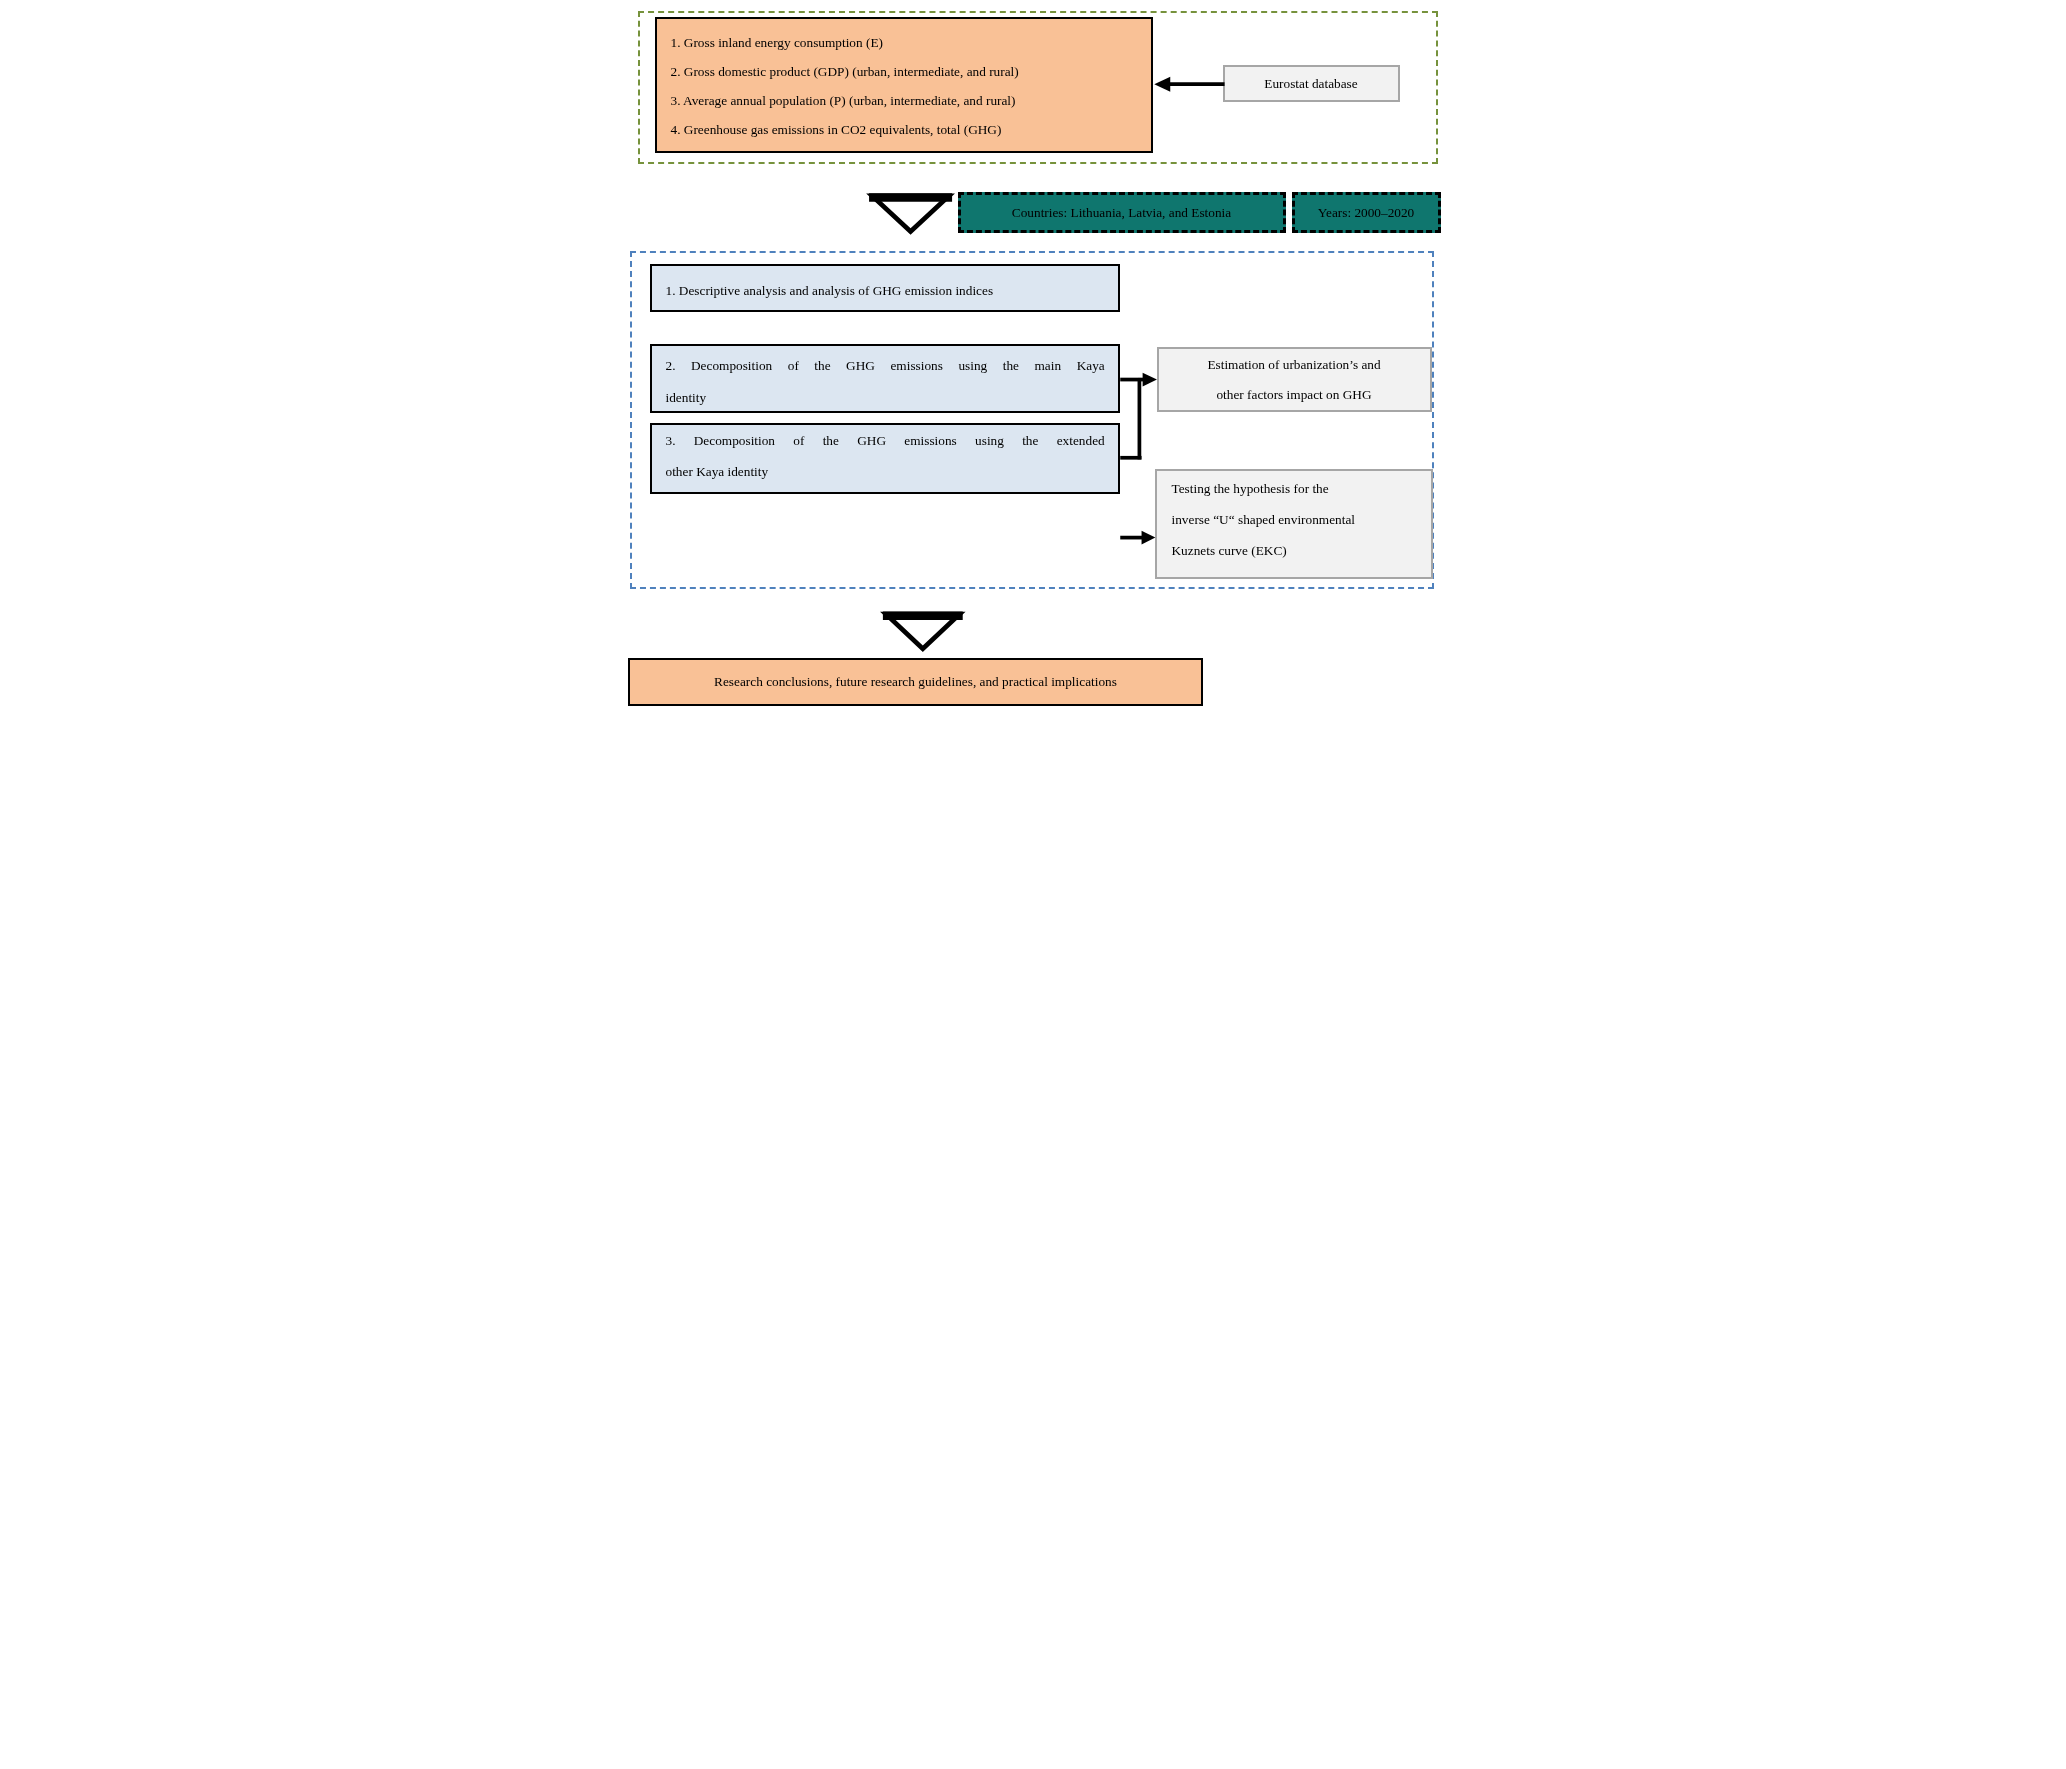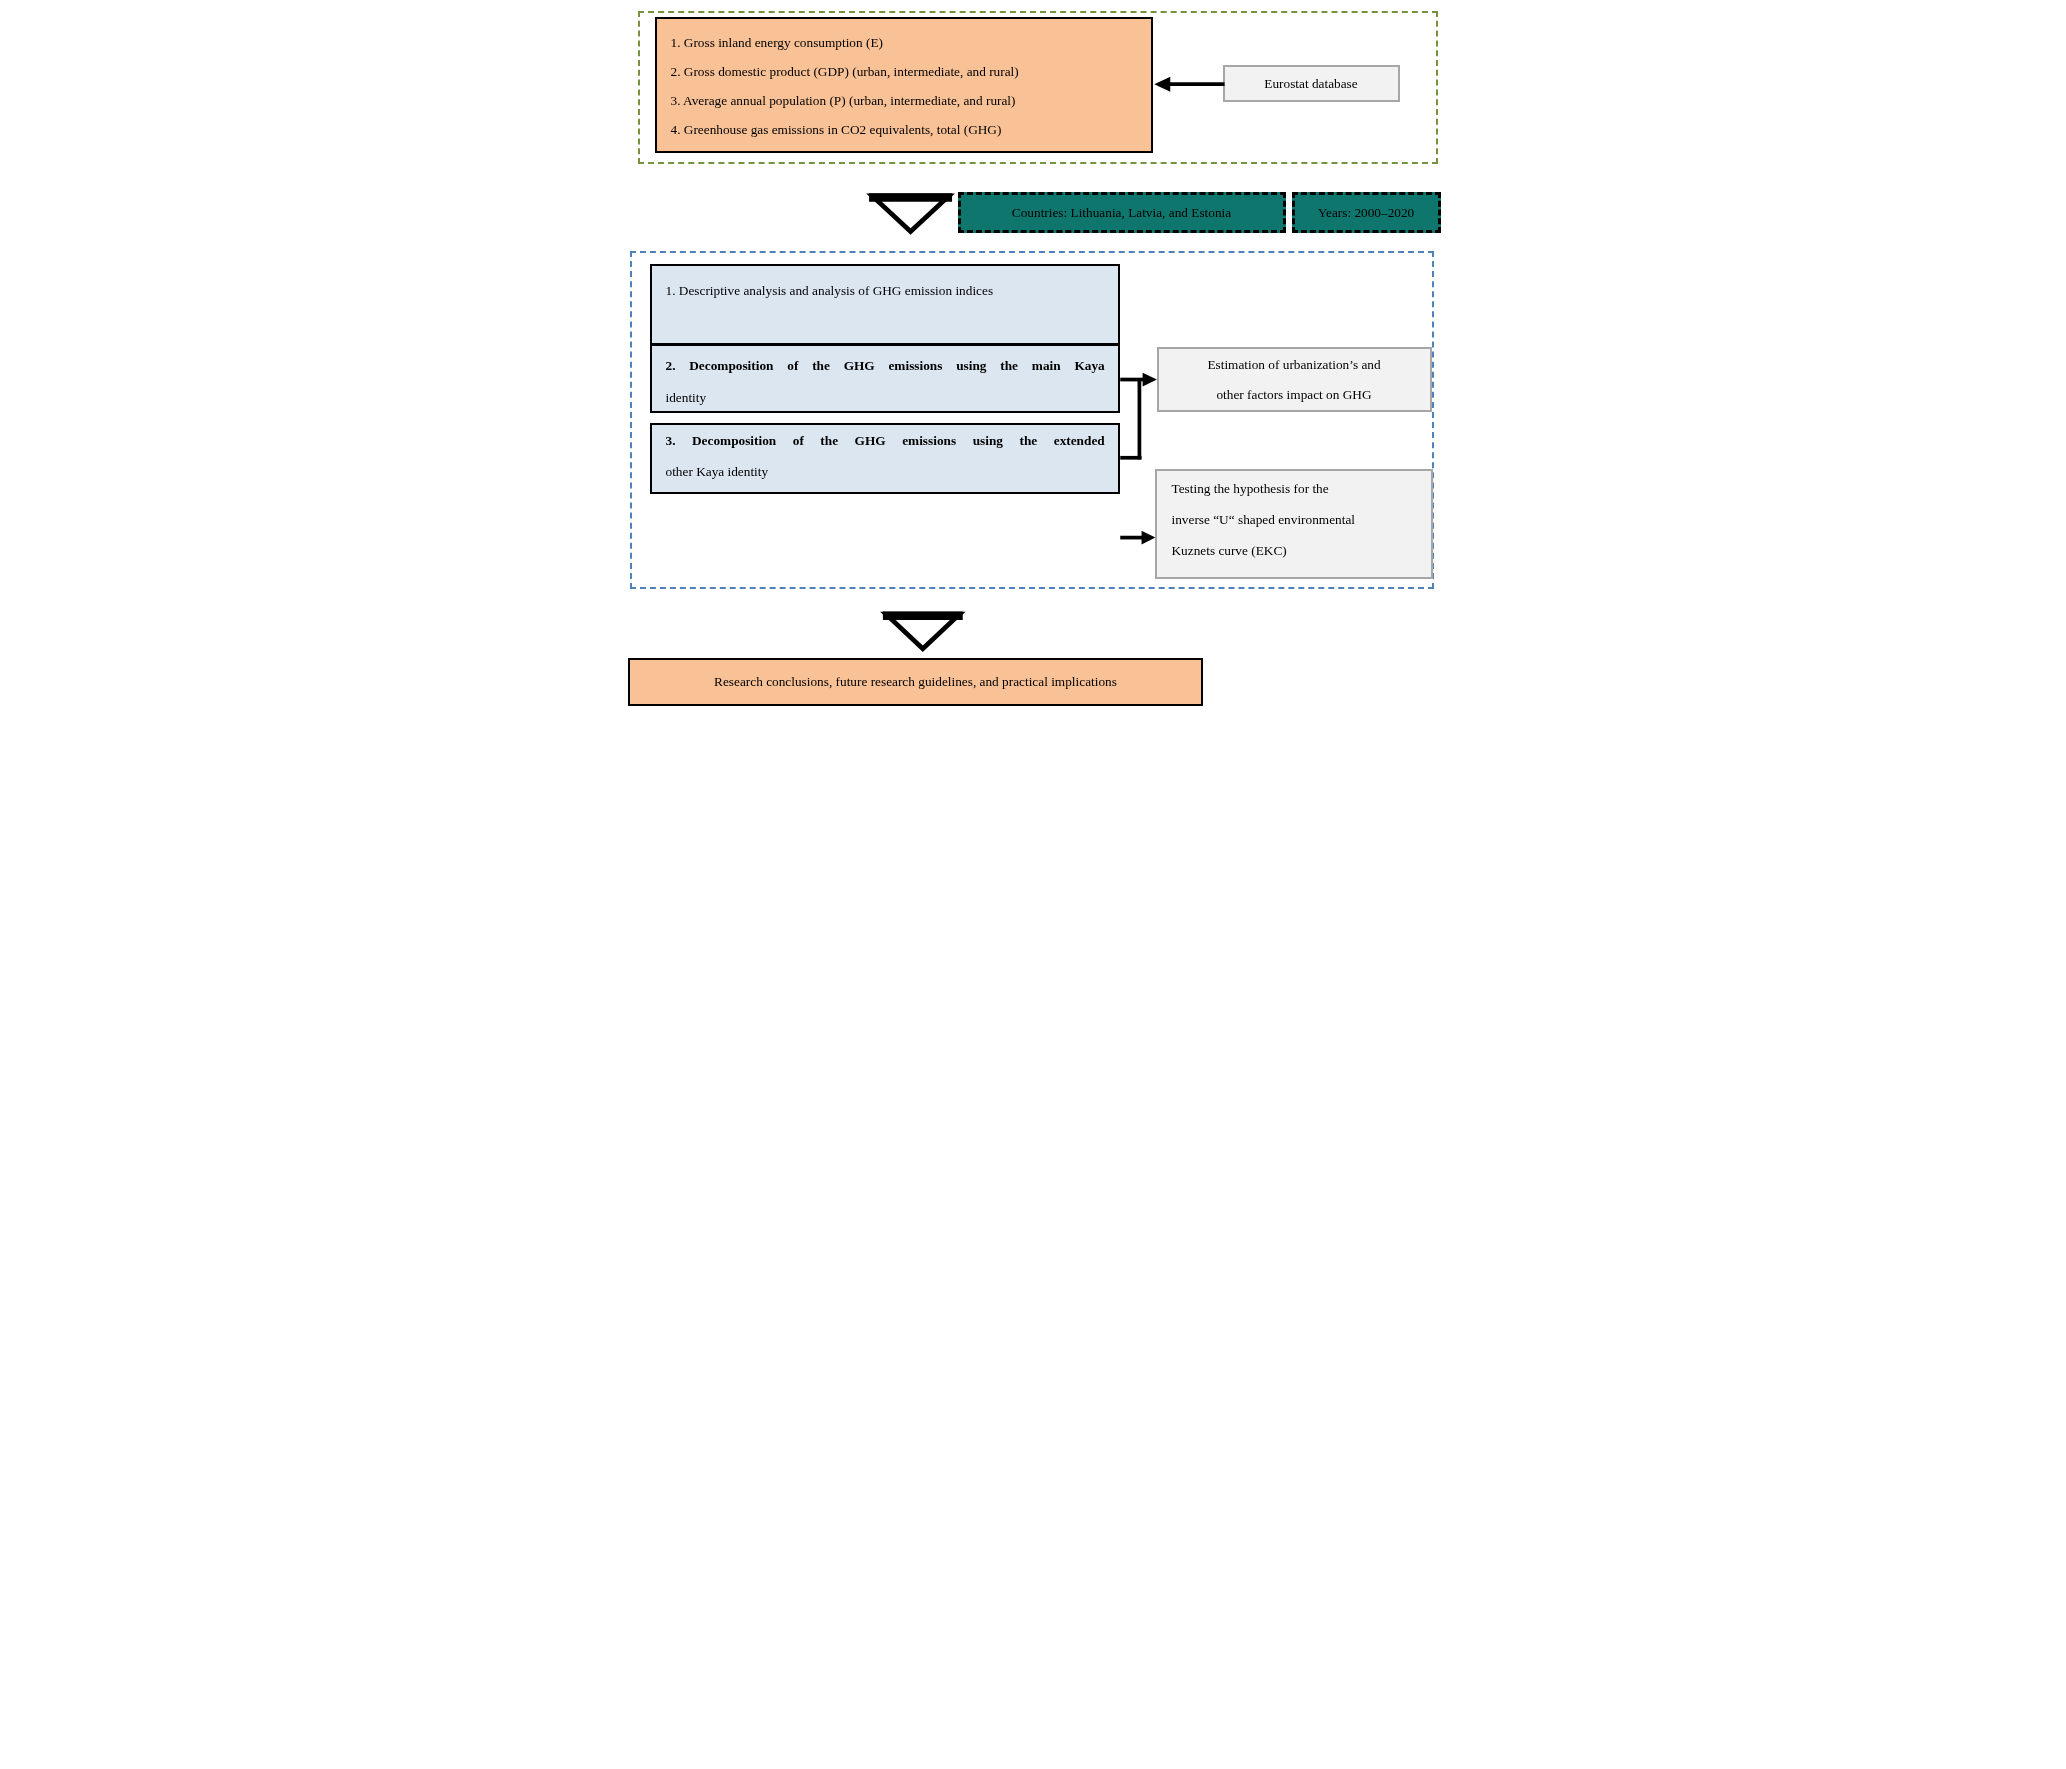--- a/index.html
+++ b/index.html
@@ -22,22 +22,22 @@
     left:603px;top:65px;width:177px;height:37px;background:#F2F2F2;border:2.1px solid #A6A6A6;
     display:flex;align-items:center;justify-content:center;font-size:13.3px;
   }
   
   .dash-box{border:3.2px dashed #000;display:flex;align-items:center;justify-content:center;font-size:13.3px;background:#0f766e;}
   .countries{left:338px;top:192px;width:328px;height:41px;}
   .years{left:672px;top:192px;width:149px;height:41px;}
   
   .step{left:30px;width:470px;background:#DCE6F1;border:2.7px solid #000;font-size:13.3px;}
   .step .line{display:block;}
-  .just{text-align:justify;text-align-last:justify;font-weight:bold;}
-  .step1{top:264px;height:81px;padding:12.8px 14px 0;}
+  .just{text-align:justify;text-align-last:justify;}
+  .step1{top:264px;height:48px;padding:12.8px 14px 0;}
   .step1 .line{line-height:23.4px;}
   .step2{top:344px;height:69px;padding:4.3px 12.8px 0 14px;}
   .step2 .line{line-height:32px;}
   .step3{top:423px;height:71px;padding:0 12.8px 0 14px;}
   .step3 .line{line-height:31px;}
   .step4{top:509px;height:70px;padding:3.2px 12.8px 0 14px;}
   .step4 .line{line-height:21px;}
   
   .gray-out{background:#F2F2F2;border:2.1px solid #A6A6A6;font-size:13.3px;}
   .estimation{left:537px;top:347px;width:275px;height:65px;text-align:center;padding-top:1.1px;overflow:hidden;}

